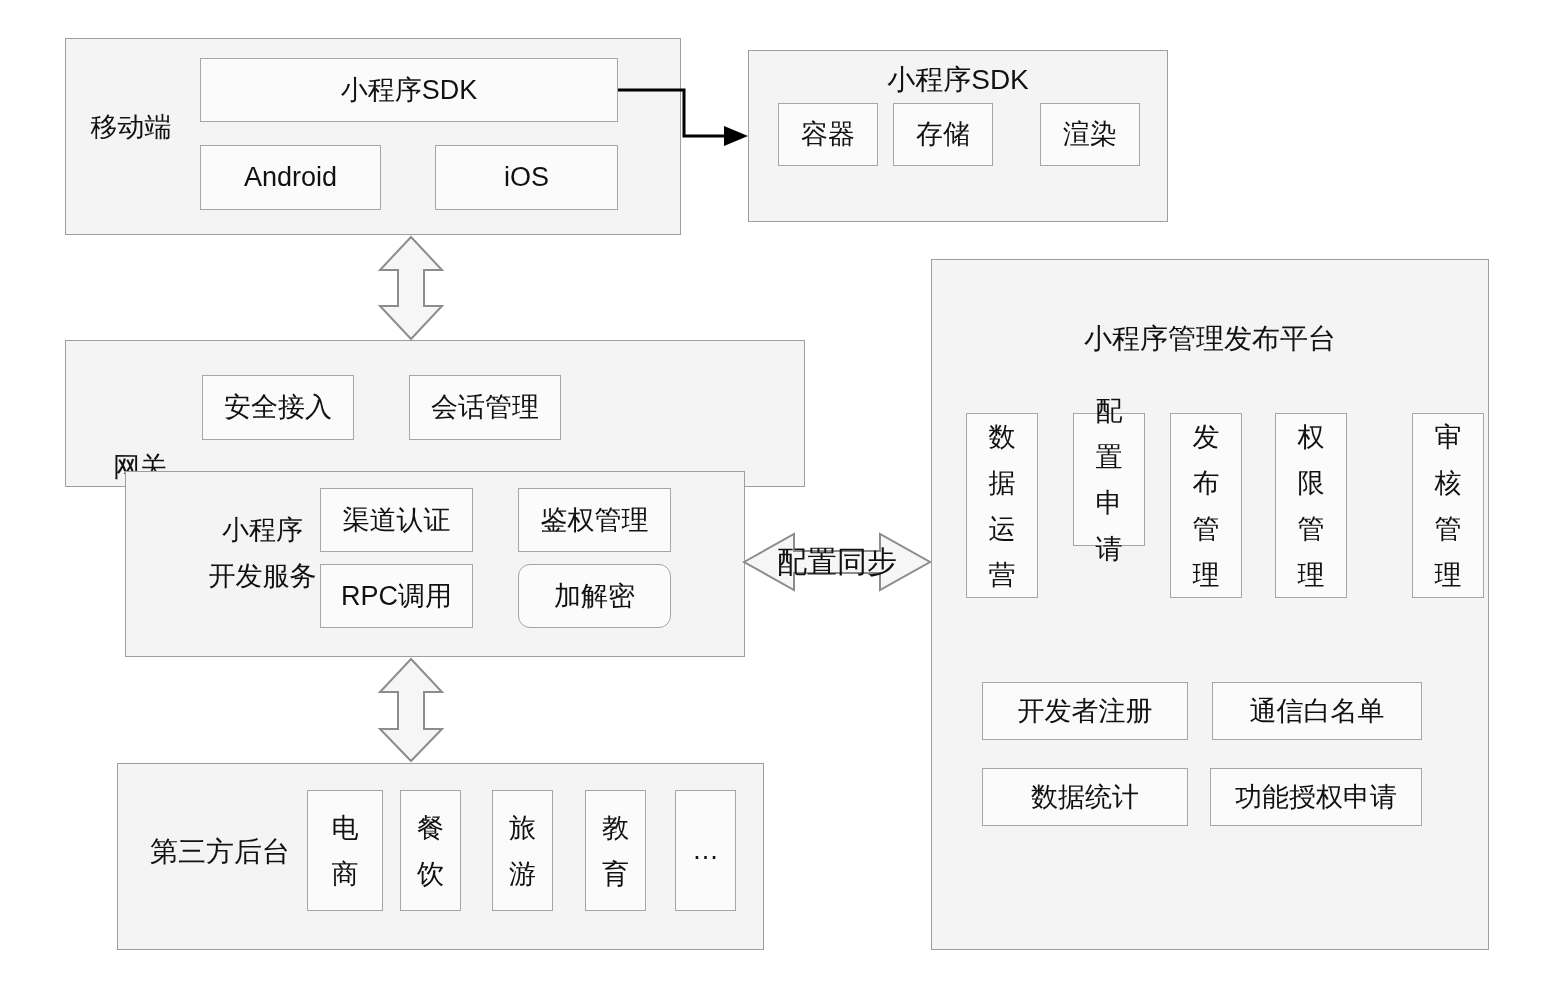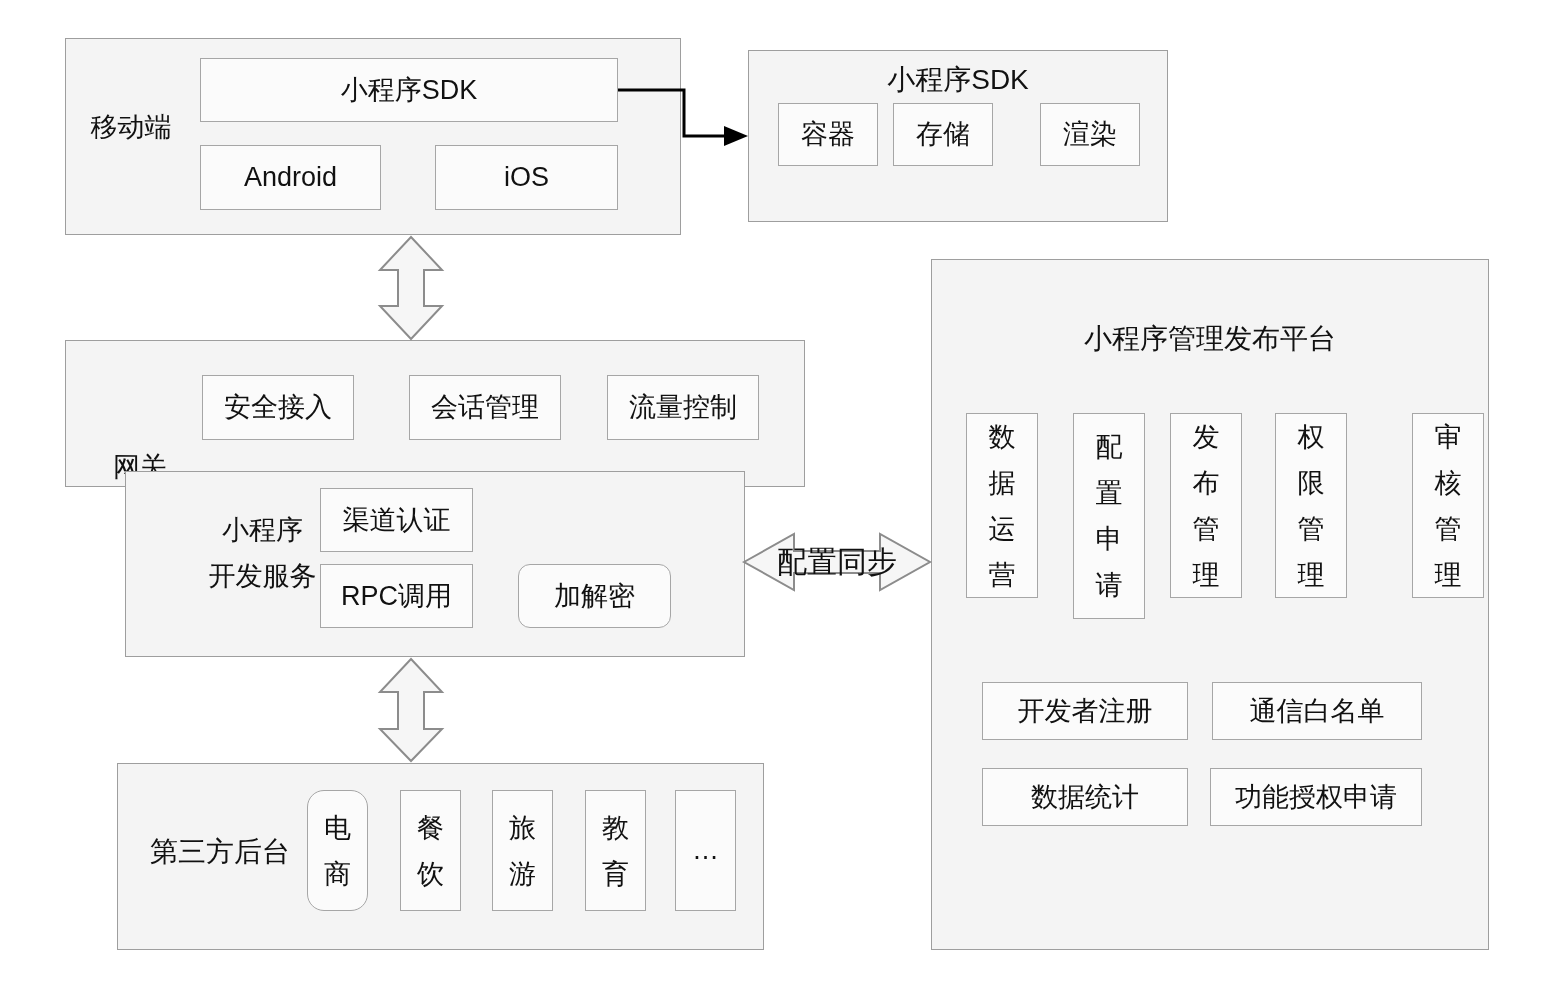--- a/index.html
+++ b/index.html
@@ -89,44 +89,44 @@
   </div>
 
   <div class="box outer" style="left:65px;top:340px;width:740px;height:147px;"></div>
   <div class="lbl" style="left:98px;top:404px;width:84px;height:30px;margin-top:48px;">网关</div>
   <div class="box inner" style="left:202px;top:375px;width:152px;height:65px;">
     <span>安全接入</span>
   </div>
   <div class="box inner" style="left:409px;top:375px;width:152px;height:65px;">
     <span>会话管理</span>
   </div>
-  <div class="box inner" style="left:607px;top:375px;width:152px;height:65px;">
-    <span>流量控制</span>
-  </div>
 
   <div class="box outer" style="left:125px;top:471px;width:620px;height:186px;"></div>
   <div class="lbl" style="left:155px;top:505px;width:215px;height:95px;line-height:46px;">小程序
 开发服务</div>
   <div class="box inner" style="left:320px;top:488px;width:153px;height:64px;">
     <span>渠道认证</span>
+  </div>
+  <div class="box inner" style="left:518px;top:488px;width:153px;height:64px;">
+    <span>鉴权管理</span>
   </div>
   <div class="box inner" style="left:320px;top:564px;width:153px;height:64px;">
     <span>RPC调用</span>
   </div>
   <div class="box inner" style="left:518px;top:564px;width:153px;height:64px;border-radius:12px;">
     <span>加解密</span>
   </div>
 
   <div class="box outer" style="left:931px;top:259px;width:558px;height:691px;"></div>
   <div class="lbl title" style="left:931px;top:320px;width:558px;height:38px;">小程序管理发布平台</div>
 
   <div class="box inner" style="left:966px;top:413px;width:72px;height:185px;">
     <span class="vchars">数据运营</span>
   </div>
-  <div class="box inner" style="left:1073px;top:413px;width:72px;height:206px;">
+  <div class="box inner" style="left:1073px;top:413px;width:72px;height:133px;">
     <span class="vchars">配置申请</span>
   </div>
   <div class="box inner" style="left:1170px;top:413px;width:72px;height:185px;">
     <span class="vchars">发布管理</span>
   </div>
   <div class="box inner" style="left:1275px;top:413px;width:72px;height:185px;">
     <span class="vchars">权限管理</span>
   </div>
   <div class="box inner" style="left:1376px;top:413px;width:72px;height:185px;margin-left:36px;">
     <span class="vchars">审核管理</span>
@@ -140,21 +140,21 @@
   </div>
   <div class="box inner" style="left:982px;top:768px;width:206px;height:58px;">
     <span>数据统计</span>
   </div>
   <div class="box inner" style="left:1210px;top:768px;width:212px;height:58px;">
     <span>功能授权申请</span>
   </div>
 
   <div class="box outer" style="left:117px;top:763px;width:647px;height:187px;"></div>
   <div class="lbl title" style="left:135px;top:836px;width:170px;height:32px;">第三方后台</div>
-  <div class="box inner" style="left:307px;top:790px;width:61px;height:121px;border-radius:17px;">
+  <div class="box inner" style="left:307px;top:790px;width:76px;height:121px;">
     <span class="vchars">电商</span>
   </div>
   <div class="box inner" style="left:400px;top:790px;width:61px;height:121px;">
     <span class="vchars">餐饮</span>
   </div>
   <div class="box inner" style="left:492px;top:790px;width:61px;height:121px;">
     <span class="vchars">旅游</span>
   </div>
   <div class="box inner" style="left:585px;top:790px;width:61px;height:121px;">
     <span class="vchars">教育</span>

